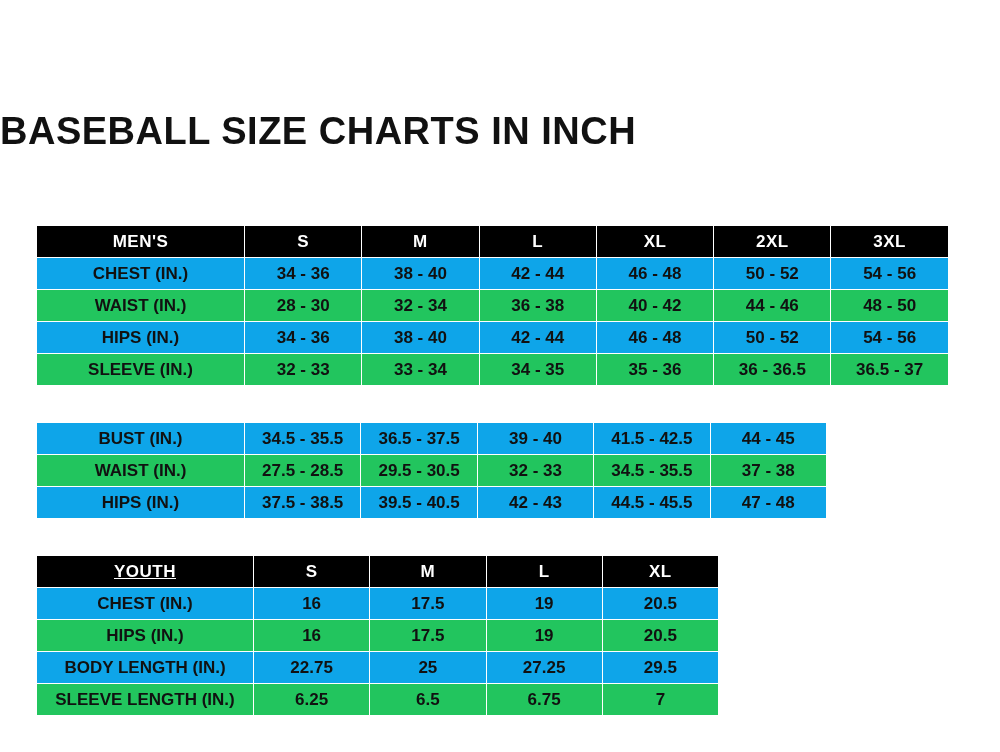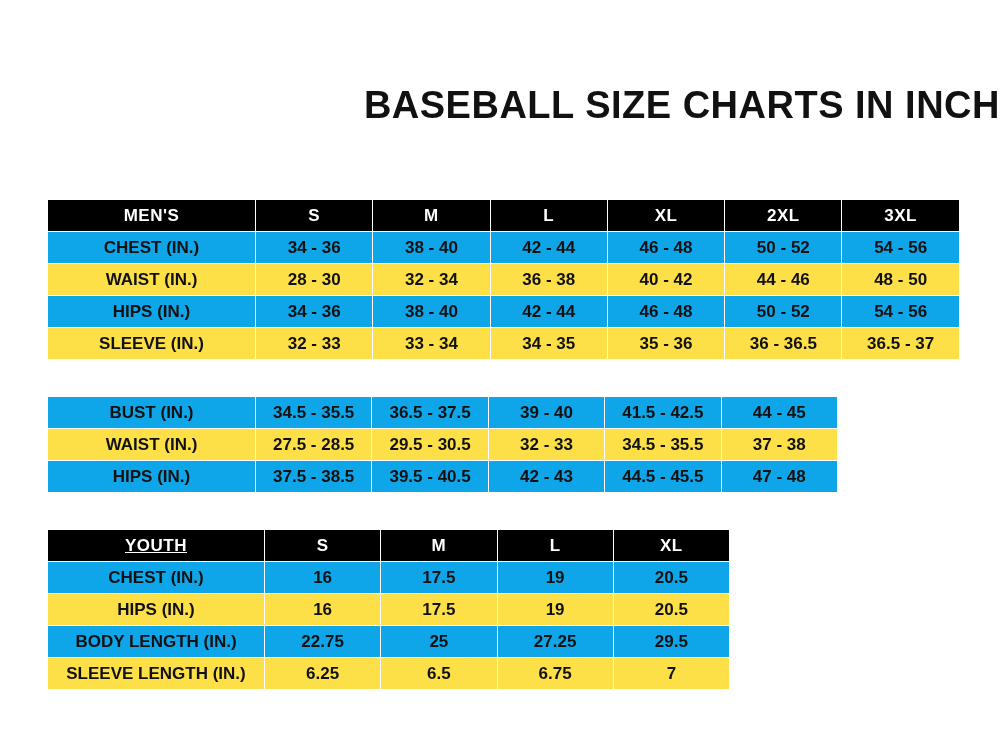--- a/index.html
+++ b/index.html
@@ -14,31 +14,31 @@
     color: #111111;
     overflow: hidden;
   }
   .page {
     position: relative;
     width: 1000px;
     height: 752px;
     box-sizing: border-box;
   }
   .title {
-    text-align: right;
+    text-align: left;
     font-size: 38px;
     font-weight: bold;
     letter-spacing: 0.5px;
     color: #111111;
     margin: 0;
-    padding-top: 84px;
+    padding-top: 110px;
     font-family: "Liberation Sans", sans-serif;
   }
   .tables-wrap {
-    padding: 0 47px;
+    padding: 0 36px;
     box-sizing: border-box;
   }
   table.size-table {
     border-collapse: collapse;
     table-layout: fixed;
     font-size: 17px;
     font-weight: bold;
   }
   table.size-table td, table.size-table th {
     border: 1px solid #ffffff;
@@ -53,21 +53,21 @@
     background: #000000;
     color: #ffffff;
     font-size: 17px;
     letter-spacing: 0.5px;
   }
   .row-light td {
     background: #0ea5e9;
     color: #111111;
   }
   .row-grey td {
-    background: #fde047;
+    background: #22c55e;
     color: #111111;
   }
   .row-label {
     text-align: center;
   }
   
   #mens-table { width: 912px; margin-top: 72px; }
   #mens-table col.c0 { width: 208px; }
   #mens-table col.cx { width: 117.3px; }
   

